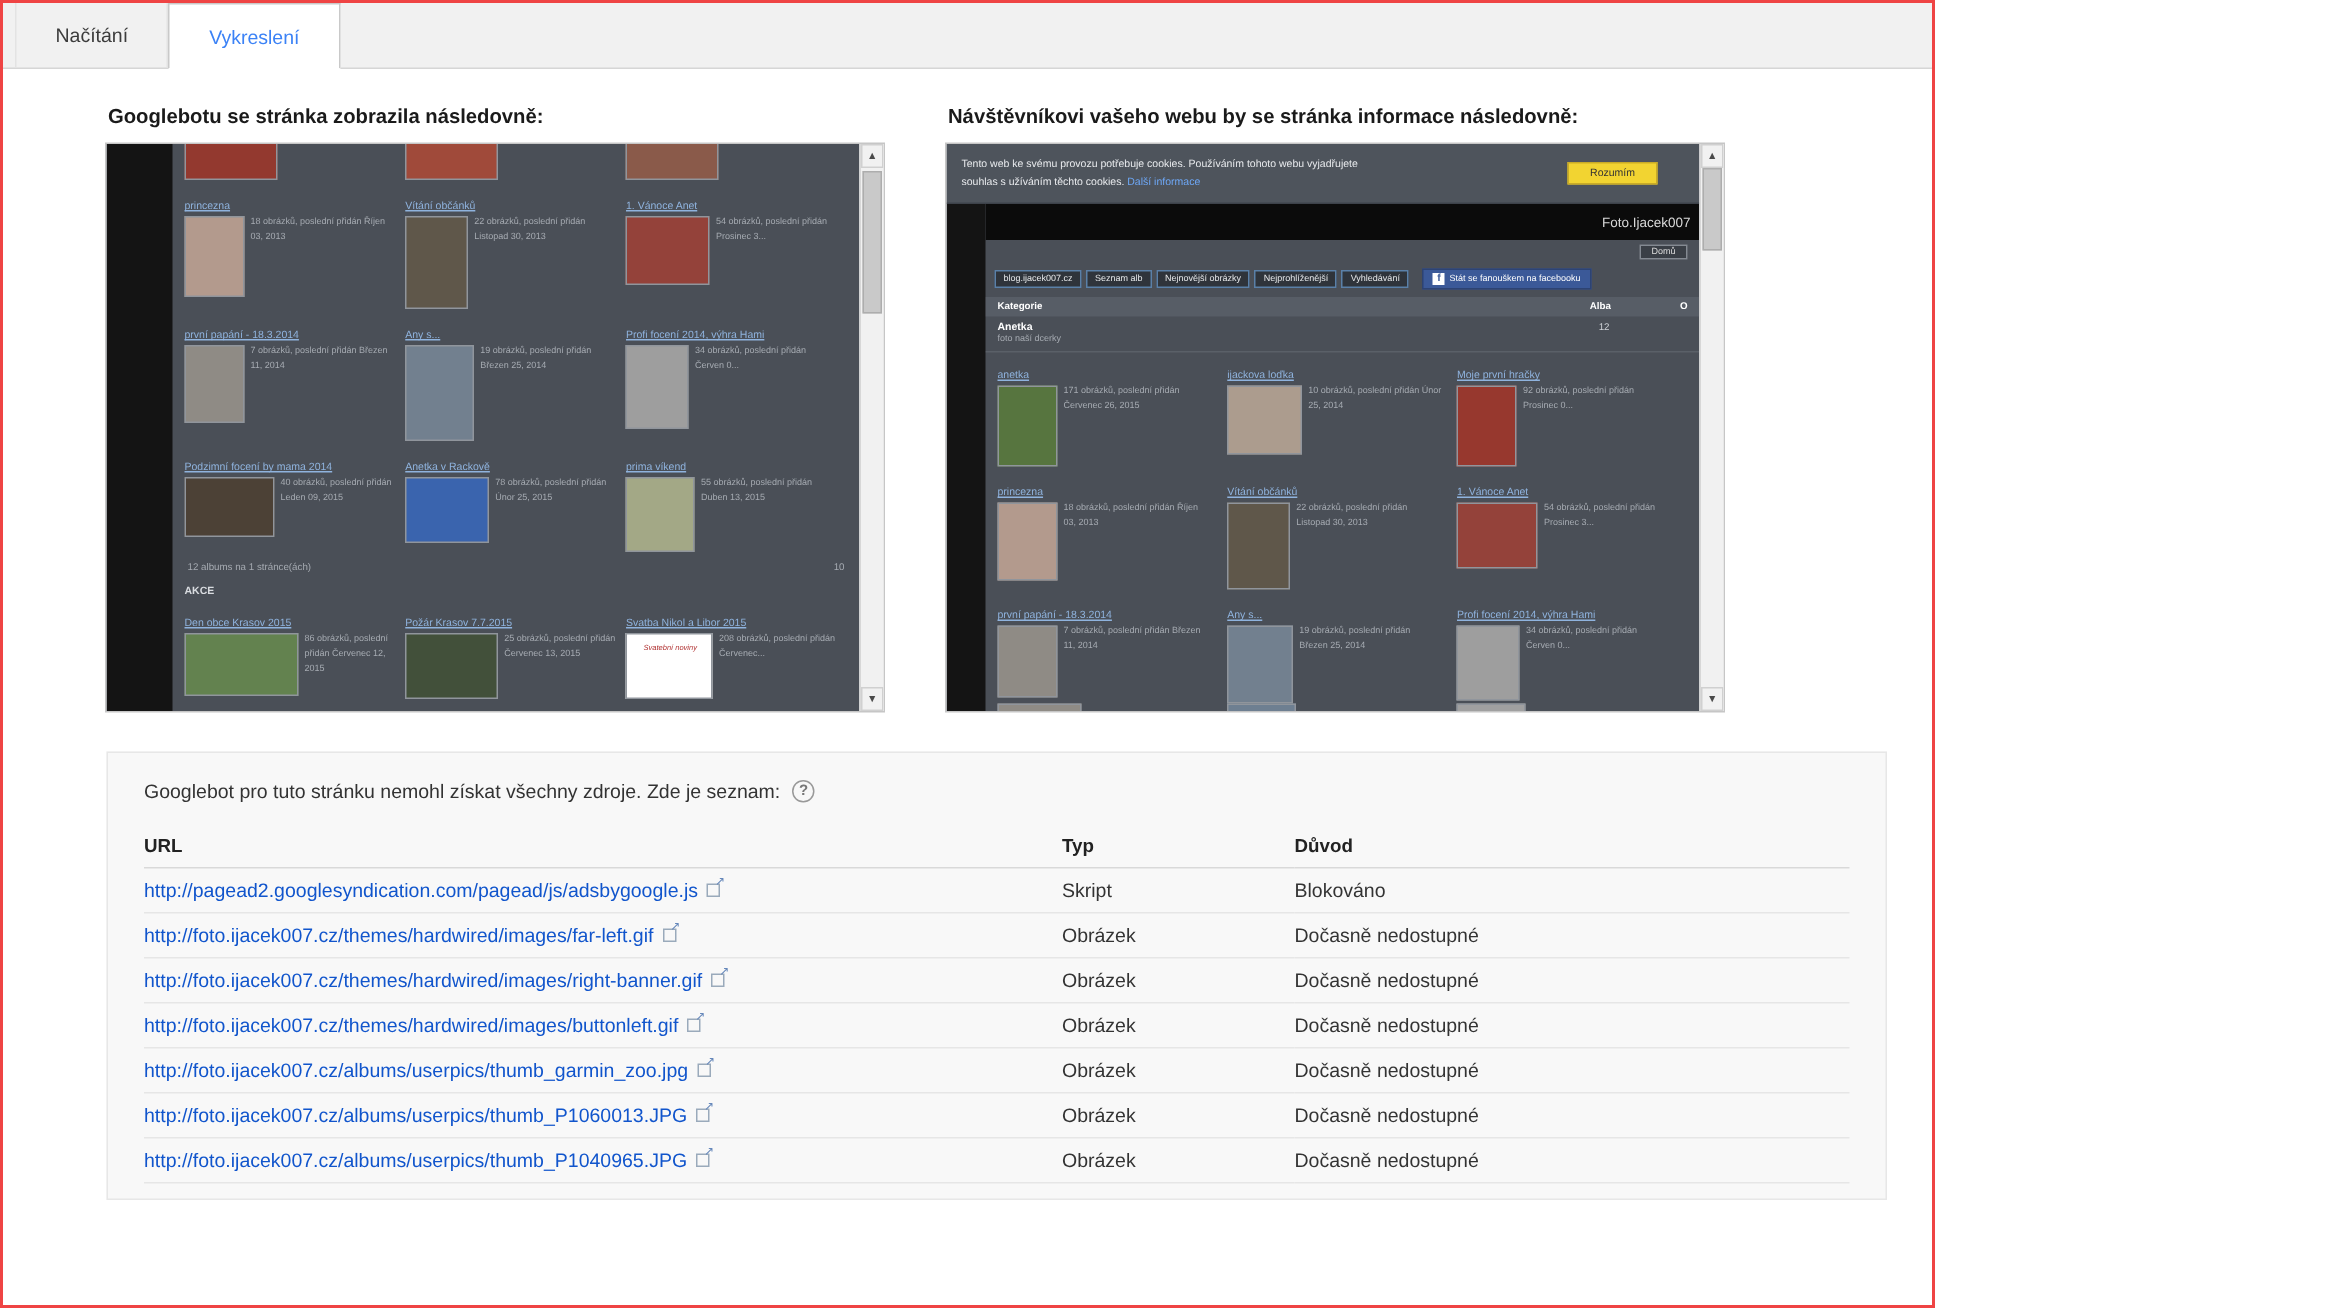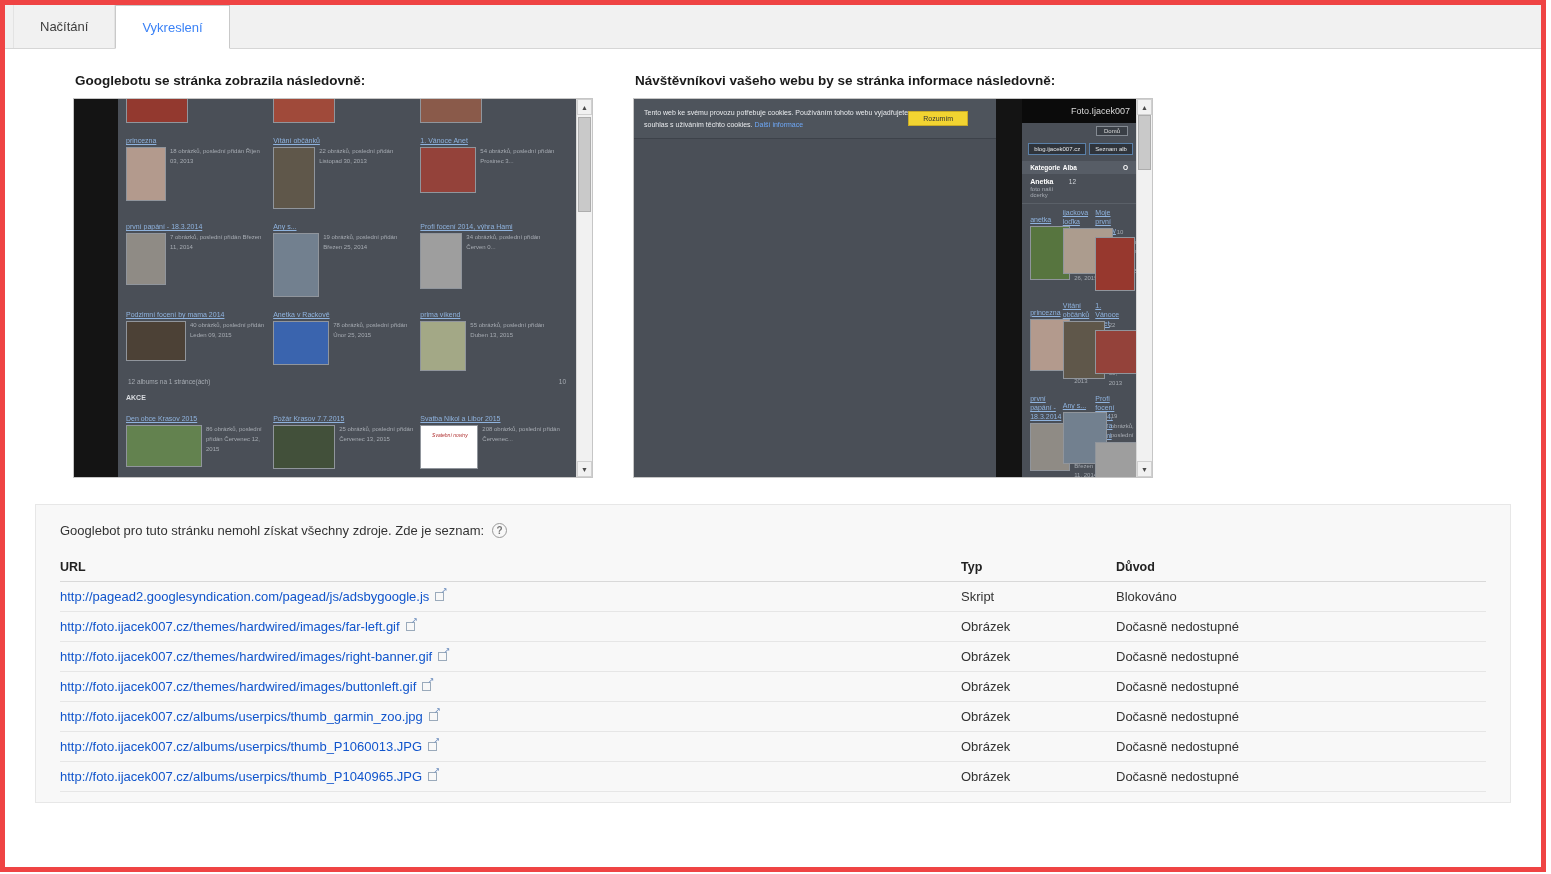--- a/index.html
+++ b/index.html
@@ -1,34 +1,34 @@
 <!DOCTYPE html>
 <html><head>
 <meta charset="utf-8">
 <style>
   * { box-sizing: border-box; margin: 0; padding: 0; }
   html,body { width:1551px; height:874px; }
   body { font-family:"Liberation Sans", sans-serif; background:#fff; }
-  .page { position:relative; width:1546px; height:872px; border:5px solid #ef4444; background:#fff; overflow:hidden; }
+  .page { position:relative; width:1290px; height:872px; border:2px solid #ef4444; background:#fff; overflow:hidden; }
 
   
   .tabbar { height:44px; background:#f1f1f1; border-bottom:1px solid #d6d6d6; display:flex; align-items:stretch; padding-left:8px; }
   .tab { padding:0 26px; display:flex; align-items:center; font-size:13px; color:#3c3c3c; cursor:pointer;
          border-left:1px solid #e3e3e3; border-right:1px solid #e3e3e3; }
   .tab.active { background:#fff; border:1px solid #c9c9c9; border-bottom:1px solid #fff; margin-bottom:-1px; font-weight:normal; color:#3b82f6; }
 
   .content { padding:0 30px; }
   .cols { display:flex; gap:40px; margin-top:24px; }
   .col { width:520px;padding-left:38px; }
   .phead { font-size:13.5px; font-weight:bold; color:#1a1a1a; margin:0 0 10px 2px; }
 
   
   .pbox { width:520px; height:380px; border:1px solid #c6c6c6; position:relative; background:#fff; overflow:hidden; }
   .site { position:absolute; top:0; left:0; right:16px; bottom:0; background:#4a4f57; display:flex; overflow:hidden; }
-  .site.colmode { flex-direction:row; }
+  .site.colmode { flex-direction:column; }
   .black-left { width:44px; background:#141414; flex:0 0 auto; }
   .black-left.narrow { width:26px; }
   .site-body { flex:1; overflow:hidden; }
   .v-main { display:flex; flex:1; overflow:hidden; }
 
   
   .g-albums { display:flex; padding:4px 8px 2px; }
   .g-cell { width:33.3%; padding-right:6px; }
   .g-title { font-size:7px; color:#8fb3de; text-decoration:underline; display:inline-block; margin-bottom:2px; cursor:pointer; line-height:1.3; }
   .g-body { display:flex; gap:4px; align-items:flex-start; }
@@ -65,21 +65,21 @@
   
   .vscroll { position:absolute; top:0; right:0; bottom:0; width:16px; background:#f1f1f1; border-left:1px solid #d7d7d7; }
   .vs-btn { height:16px; display:flex; align-items:center; justify-content:center; font-size:7px; color:#4a4a4a; background:#f1f1f1; border:1px solid #d0d0d0; cursor:pointer; }
   .vs-btn.bottom { position:absolute; bottom:0; left:0; right:0; }
   .vs-track { position:absolute; top:16px; bottom:16px; left:0; right:0; }
   .vs-thumb { position:absolute; left:1px; right:1px; background:#c9c9c9; border:1px solid #adadad; cursor:grab; }
   .vs-thumb.gb { top:2px; height:95px; }
   .vs-thumb.v { top:0; height:55px; }
 
   
-  .respanel { margin-top:26px; background:#f8f8f8; border:1px solid #e7e7e7; padding:18px 24px 10px; }
+  .respanel { margin-top:26px; background:#f8f8f8; border:1px solid #e7e7e7; padding:18px 24px 10px;margin-left:39px; }
   .res-intro { font-size:13px; color:#333; display:flex; align-items:center; }
   .help { display:inline-block; width:15px; height:15px; border:1px solid #999; border-radius:50%; text-align:center; line-height:14px; font-size:10px; color:#777; margin-left:8px; font-weight:bold; cursor:pointer; }
   .restable { width:100%; border-collapse:collapse; margin-top:14px; font-size:13px; }
   .restable th { text-align:left; padding:8px 0 7px; border-bottom:1px solid #d9d9d9; color:#222; font-weight:bold; font-size:12.5px; }
   .restable td { padding:7px 0; border-bottom:1px solid #e6e6e6; color:#333; }
   .c-typ { width:155px; } .c-duvod { width:370px; }
   .res-link { color:#1155cc; text-decoration:none; cursor:pointer; }
   .ext { display:inline-block; position:relative; width:11px; height:11px; margin-left:6px; vertical-align:baseline; }
   .ext::before { content:""; position:absolute; left:0; bottom:0; width:7px; height:7px; border:1px solid #9aaabb; }
   .ext .ar { position:absolute; right:-1px; top:-4px; font-size:8px; color:#6688bb; }

